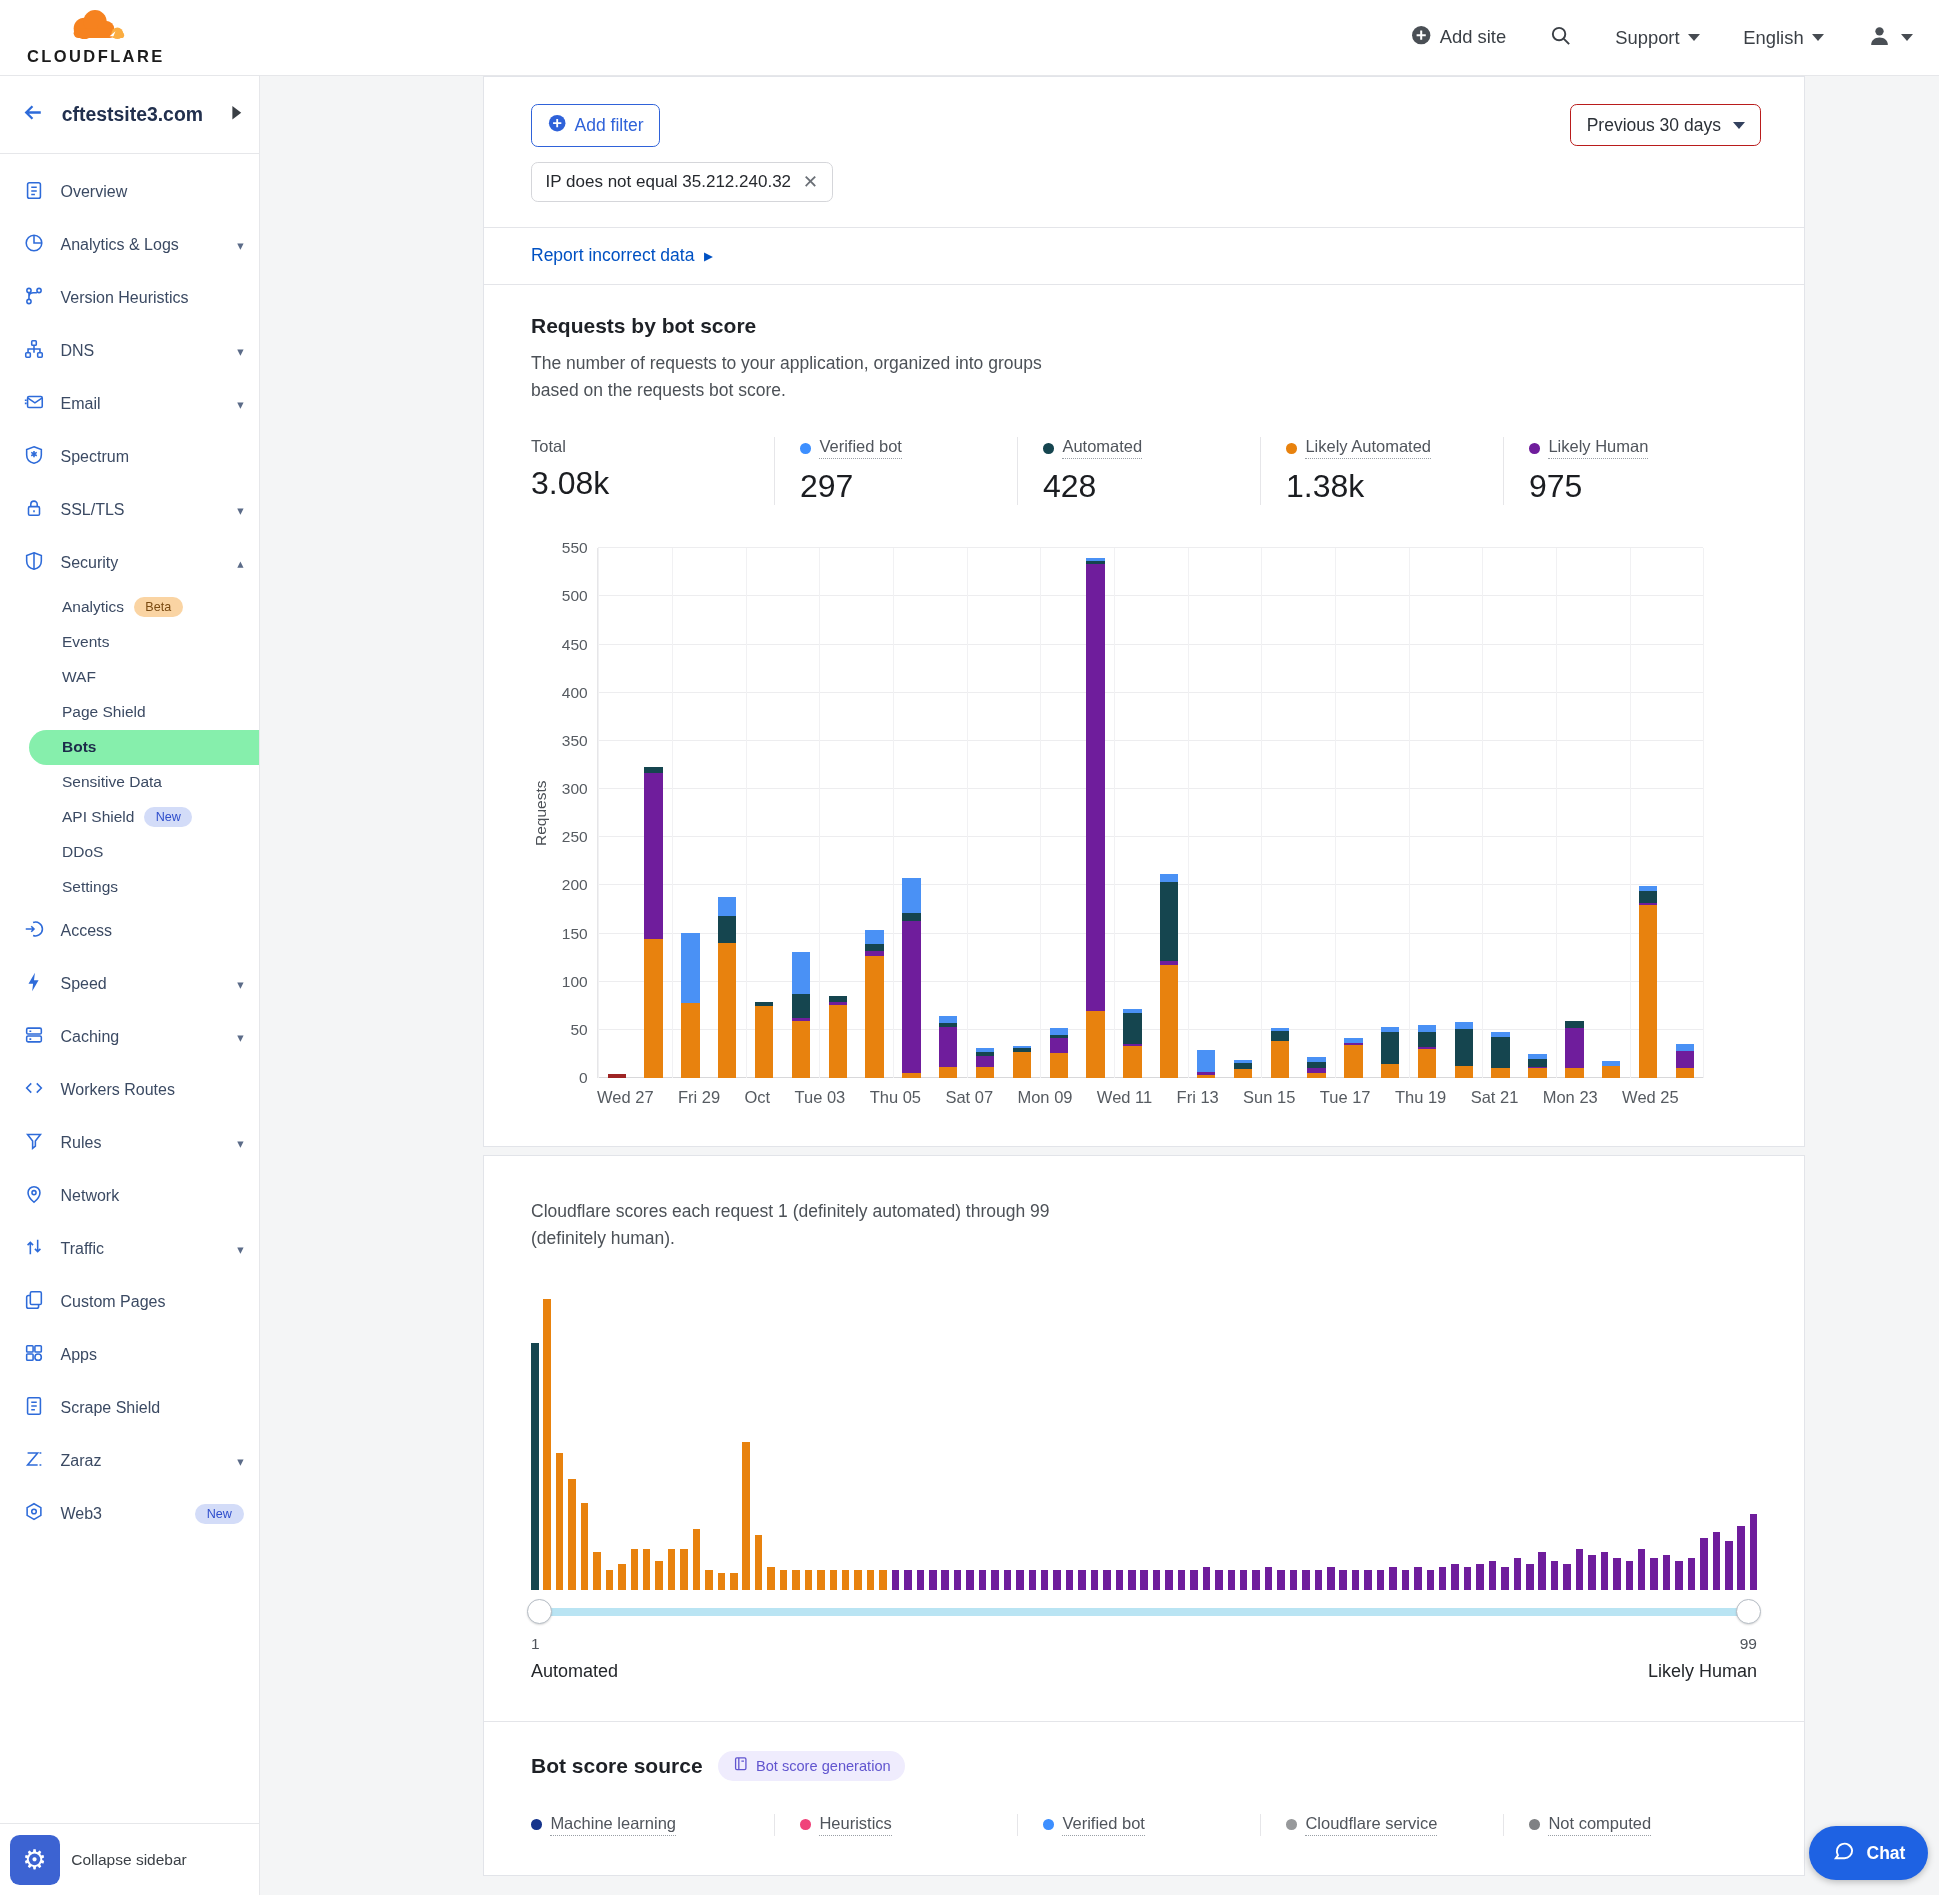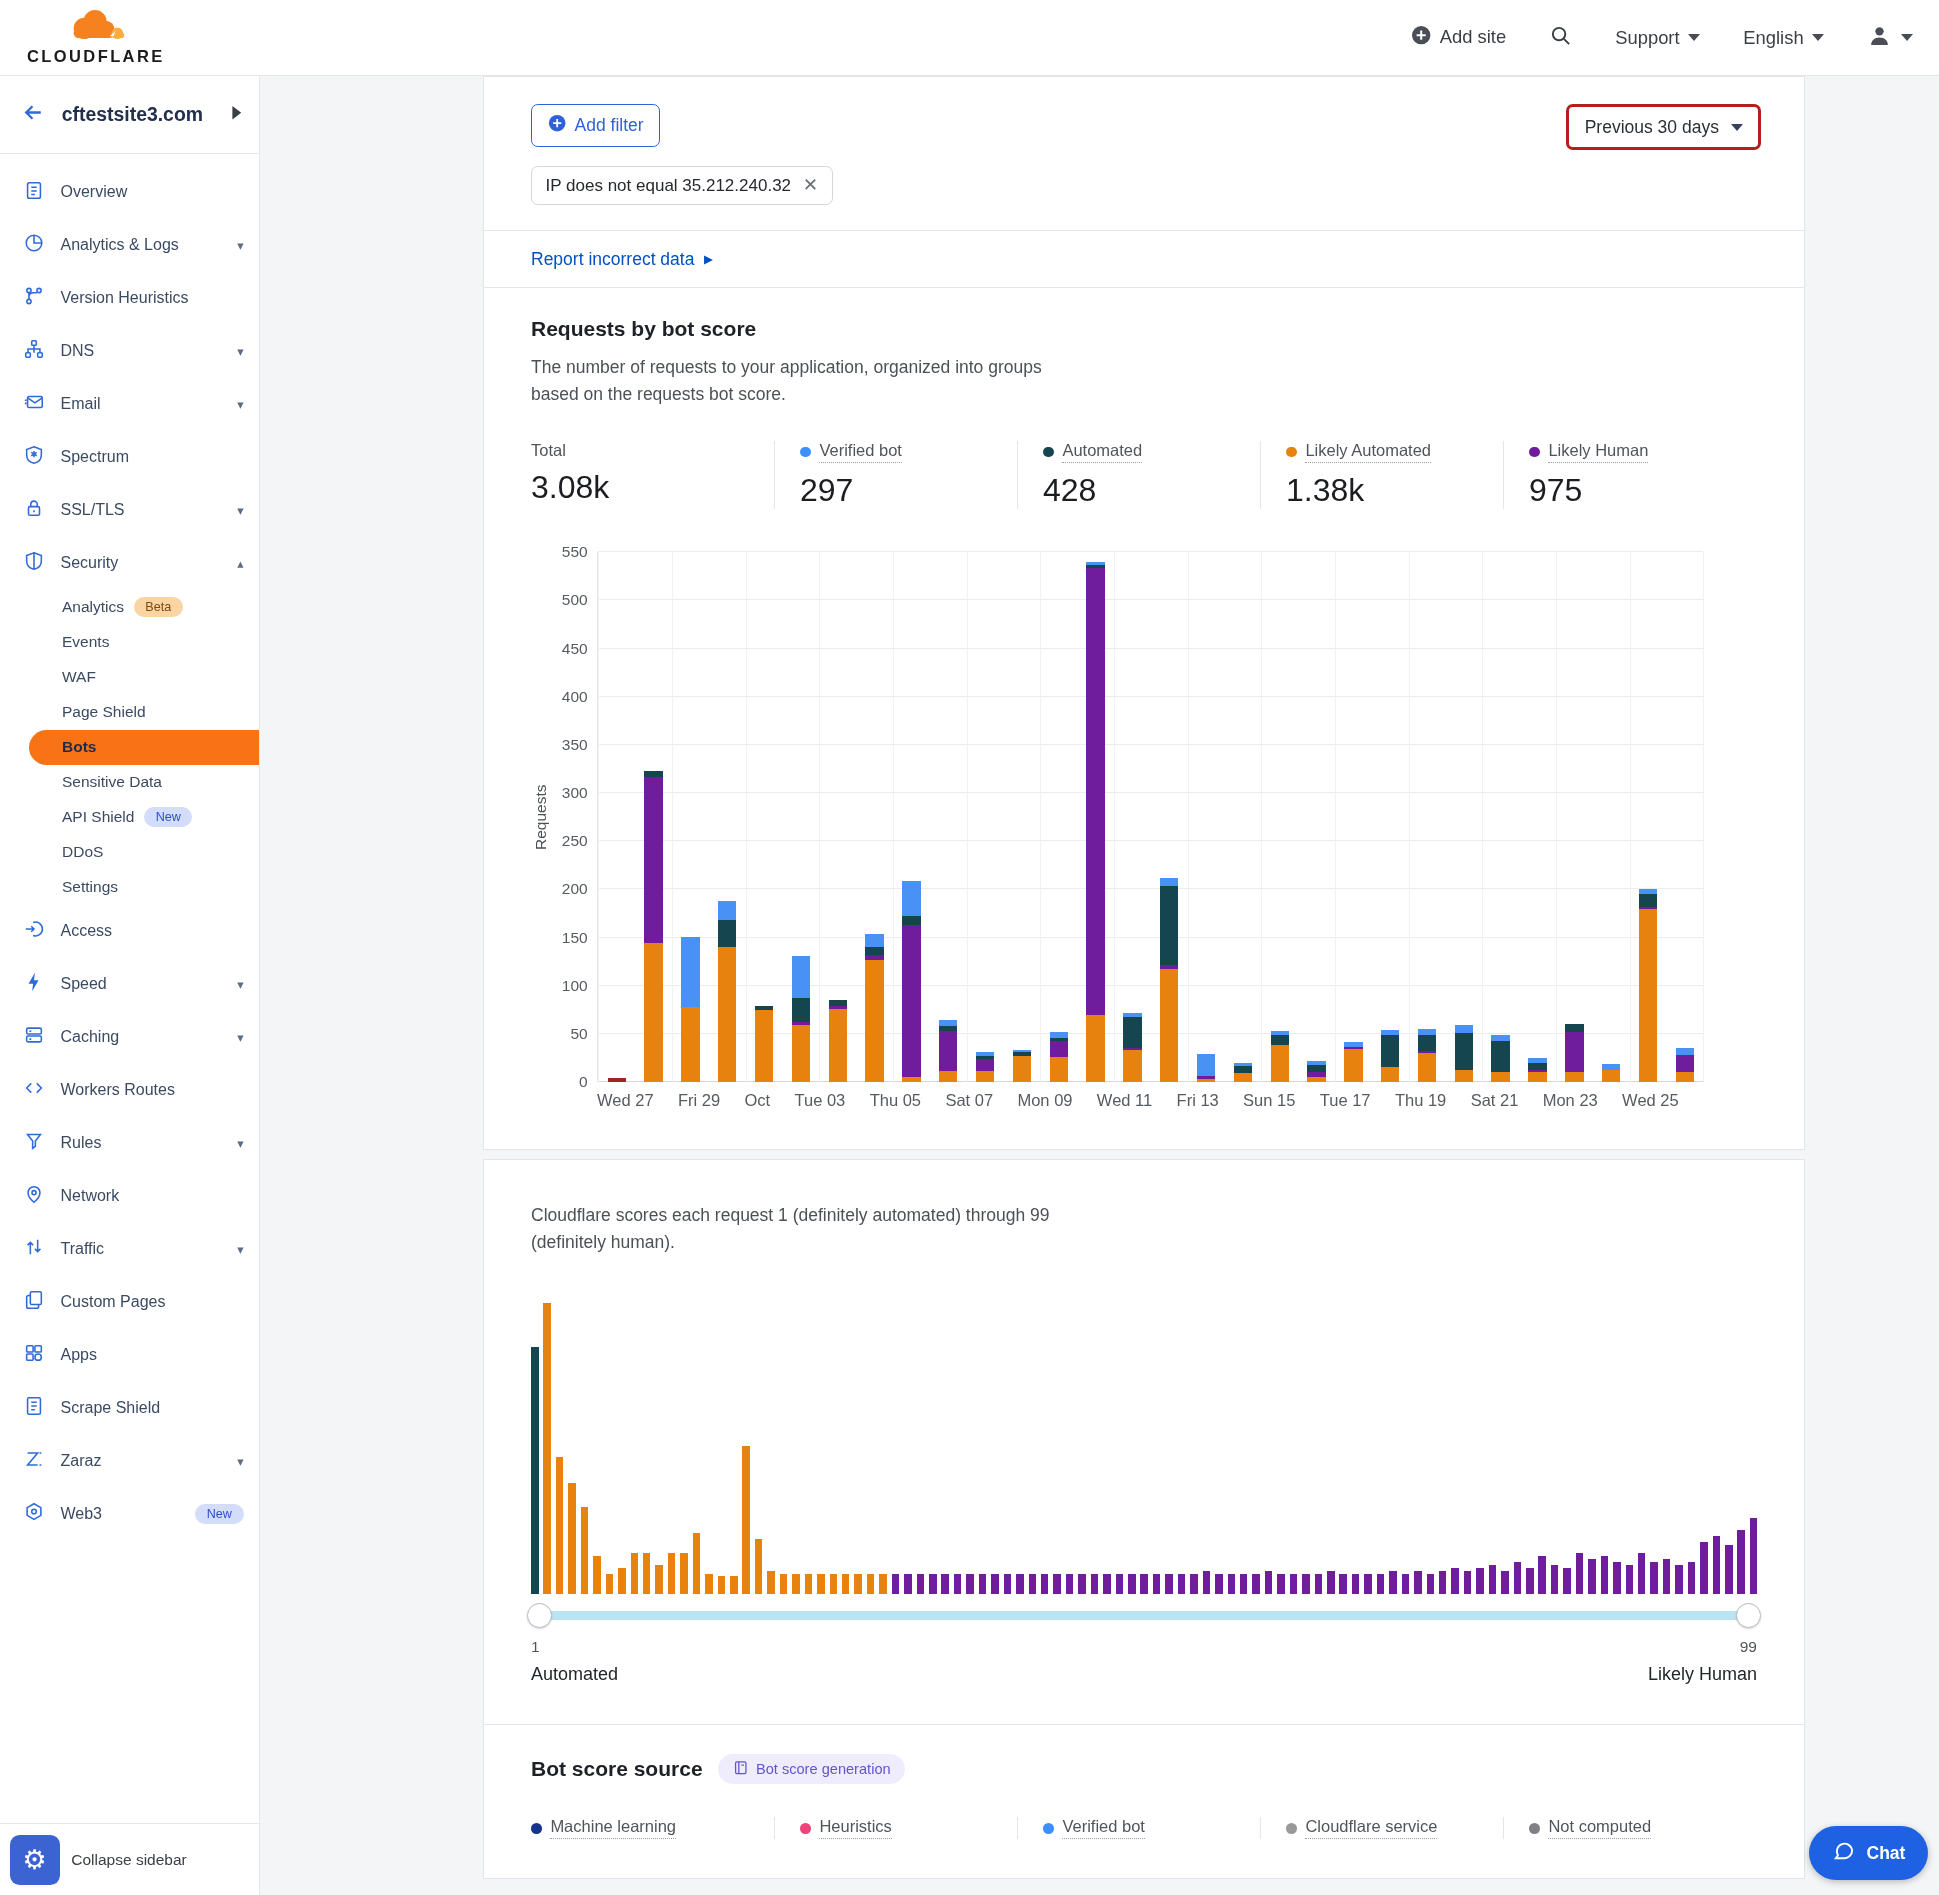--- a/index.html
+++ b/index.html
@@ -22,21 +22,21 @@
              border-right:1px solid #e6e7ea; z-index:10; }
   .site-row { display:flex; align-items:center; height:78px; padding:0 15.5px 0 21.3px;
               border-bottom:1px solid #e6e7ea; gap:15.5px; }
   .site-name { font-size:19.4px; font-weight:bold; color:#22304e; flex:1; }
   .side-list { padding:11.6px 0; }
   .side-item { display:flex; align-items:center; height:53px; padding:0 15.5px 0 23px; gap:15.5px;
                font-size:16px; color:#3b4a63; cursor:pointer; }
   .side-item .lbl { flex:1; }
   .side-sub { display:flex; align-items:center; height:35px; padding:0 15.5px 0 62px; gap:9.7px;
               font-size:15.5px; color:#3b4a63; cursor:pointer; }
-  .side-sub.selected { background:#f97316; border-radius:19.4px 0 0 19.4px; margin-left:29px;
+  .side-sub.selected { background:#86efac; border-radius:19.4px 0 0 19.4px; margin-left:29px;
                        padding-left:33px; font-weight:bold; color:#1c2b4a; }
   .chev { font-size:12.6px; color:#5b6b88; }
   .badge { font-size:12.6px; padding:2.9px 11.6px; border-radius:11.6px; white-space:nowrap; }
   .badge.beta { background:#fad4a3; color:#7a4a10; }
   .badge.new  { background:#d3dcf8; color:#2f4ecc; }
   .side-footer { position:absolute; bottom:0; left:0; width:259px; height:72px; background:#fff;
                  border-top:1px solid #e6e7ea; display:flex; align-items:center; gap:11.6px; padding:0 9.7px; }
   .gear-btn { width:50px; height:50px; background:#3c63d2; border-radius:9.7px; display:flex;
               align-items:center; justify-content:center; color:#fff; font-size:27px; cursor:pointer; }
   .collapse-lbl { font-size:15.5px; color:#3b4046; cursor:pointer; }
@@ -45,21 +45,21 @@
   .main { position:absolute; left:260px; top:76px; right:0; bottom:0; background:#f4f5f6; }
   .content { margin-left:223px; width:1322px; }
   .card { background:#fff; border:1px solid #e2e4e9; }
   .card + .card { margin-top:8.7px; }
   .divider { border-top:1px solid #e4e5e9; }
 
   
   .filters-row { display:flex; justify-content:space-between; align-items:flex-start; padding:27px 43px 0 47px; }
   .add-filter-btn { display:inline-flex; align-items:center; gap:8.7px; border:1px solid #2f62d9; color:#2f62d9;
                     font-size:17.5px; padding:8.7px 15.5px; border-radius:6.8px; background:#fff; cursor:pointer; }
-  .time-range-btn { display:inline-flex; align-items:center; gap:11.6px; border:3px solid #b91c1c; color:#2b3037;
+  .time-range-btn { display:inline-flex; align-items:center; gap:11.6px; border:1px solid #b91c1c; color:#2b3037;
                     font-size:17.5px; padding:9.7px 15.5px; border-radius:6.8px; background:#fff; cursor:pointer; }
   .time-caret { width:0; height:0; border-left:6.8px solid transparent; border-right:6.8px solid transparent;
                 border-top:7.8px solid #33415e; }
   .chip-row { padding:15.5px 47px 25px; }
   .chip { display:inline-flex; align-items:center; gap:11.6px; border:1px solid #d5d6da; border-radius:6.8px;
           padding:8.7px 13.6px; font-size:17px; color:#26292e; background:#fff; }
   .chip-x { color:#6b7077; font-size:18.4px; cursor:pointer; line-height:1; }
   .report-row { padding:17.5px 47px; }
   .report-link { color:#0051c3; font-size:17.5px; cursor:pointer; display:inline-flex; align-items:center; gap:9.7px; }
   .report-arrow { font-size:11.6px; }

